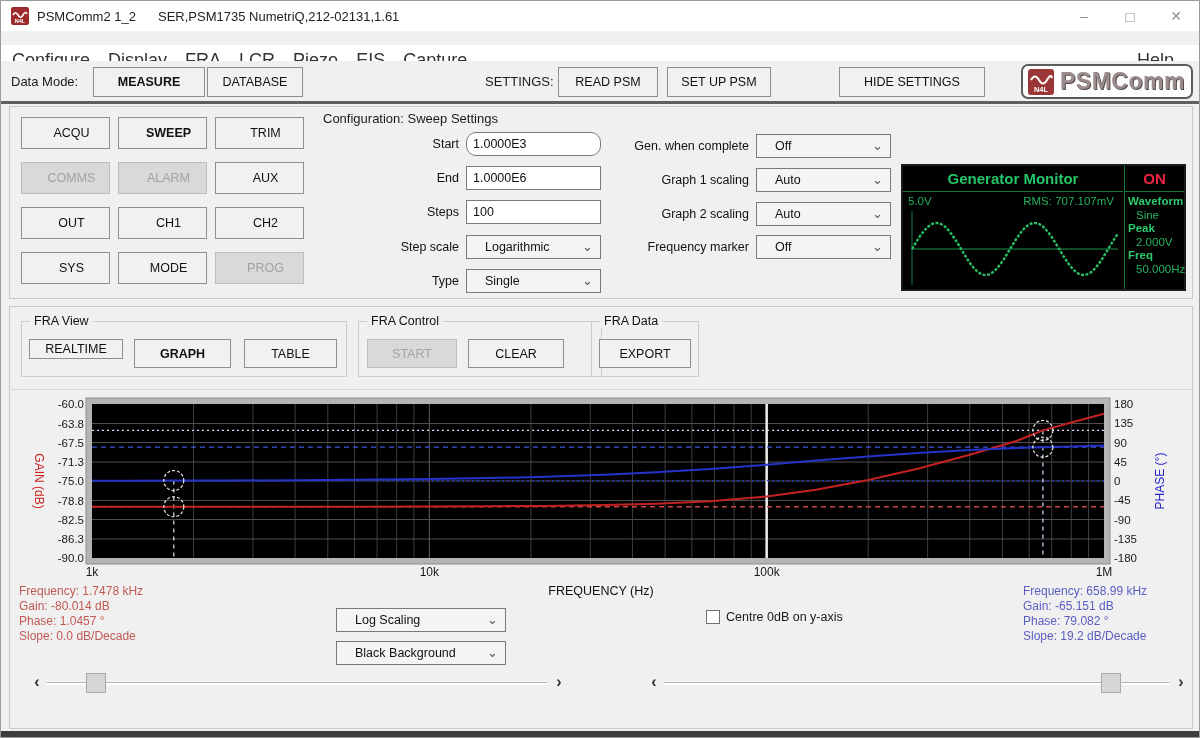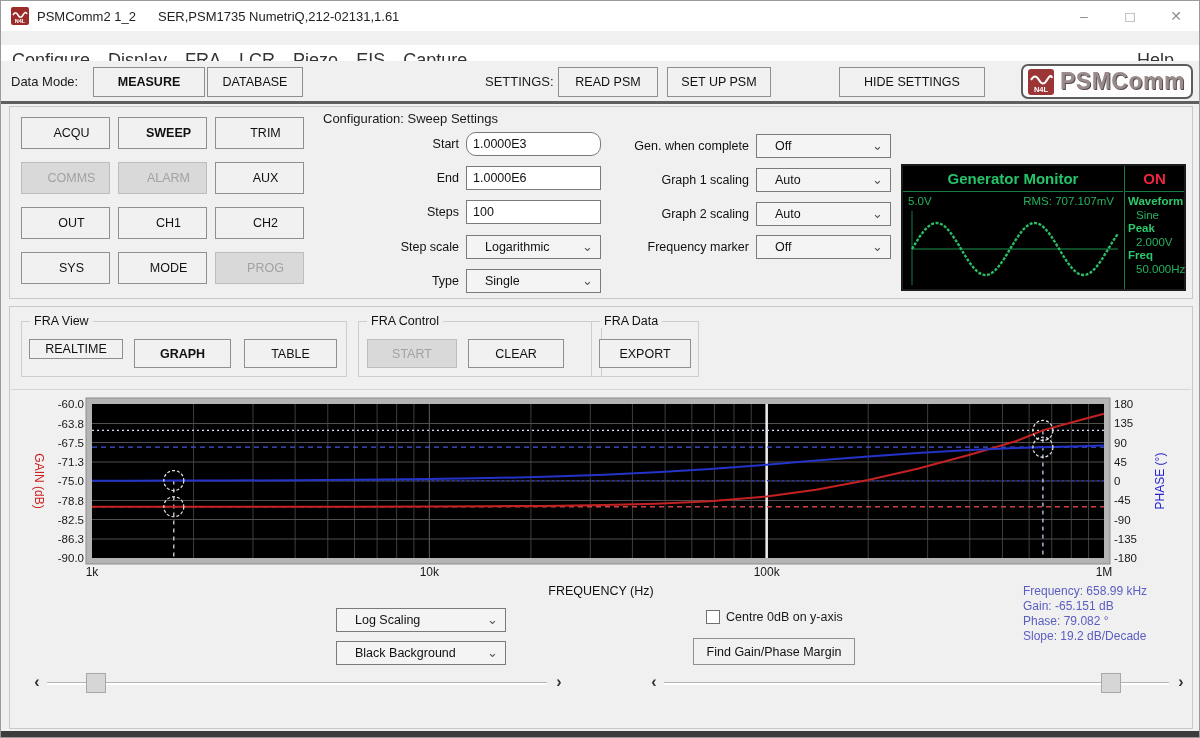--- a/index.html
+++ b/index.html
@@ -302,40 +302,45 @@
       <text x="1113" y="169" fill="#181818" font-size="11.5">-180</text>
       <text x="91" y="183" text-anchor="middle" fill="#181818" font-size="12">1k</text>
       <text x="428.3333333333333" y="183" text-anchor="middle" fill="#181818" font-size="12">10k</text>
       <text x="765.6666666666666" y="183" text-anchor="middle" fill="#181818" font-size="12">100k</text>
       <text x="1103" y="183" text-anchor="middle" fill="#181818" font-size="12">1M</text>
       <text fill="#cc2222" font-size="12" text-anchor="middle" transform="translate(34,88) rotate(90)">GAIN (dB)</text>
       <text fill="#2222cc" font-size="12" text-anchor="middle" transform="translate(1163,88) rotate(-90)">PHASE (°)</text>
     </svg>
   <div class="freq-axis-label">FREQUENCY (Hz)</div>
 
+  <div class="readout" id="readout-left">
+    <div>Frequency: 1.7478 kHz</div>
+    <div>Gain: -80.014 dB</div>
+    <div>Phase: 1.0457 °</div>
+    <div>Slope: 0.0 dB/Decade</div>
+  </div>
   <div class="readout" id="readout-right">
     <div>Frequency: 658.99 kHz</div>
     <div>Gain: -65.151 dB</div>
     <div>Phase: 79.082 °</div>
     <div>Slope: 19.2 dB/Decade</div>
   </div>
 
   <div class="dd" style="left:335px;top:607px;width:170px;">
     <span>Log Scaling</span>
     <span class="chev">⌄</span>
   </div>
   <div class="dd" style="left:335px;top:640px;width:170px;">
     <span>Black Background</span>
     <span class="chev">⌄</span>
   </div>
   <div class="checkbox-row">
     <span class="checkbox"></span>
     <span>Centre 0dB on y-axis</span>
   </div>
-  <div class="btn" style="left:692px;top:637px;width:162px;height:27px;">Find Gain/Phase Margin</div>
 
   <div class="slider" style="left:28px;width:538px;">
     <span class="arrow" style="left:0;">‹</span>
     <span class="track" style="left:18px;width:500px;"></span>
     <span class="thumb" style="left:57px;"></span>
     <span class="arrow" style="right:0;">›</span>
   </div>
   <div class="slider" style="left:645px;width:543px;">
     <span class="arrow" style="left:0;">‹</span>
     <span class="track" style="left:18px;width:505px;"></span>

